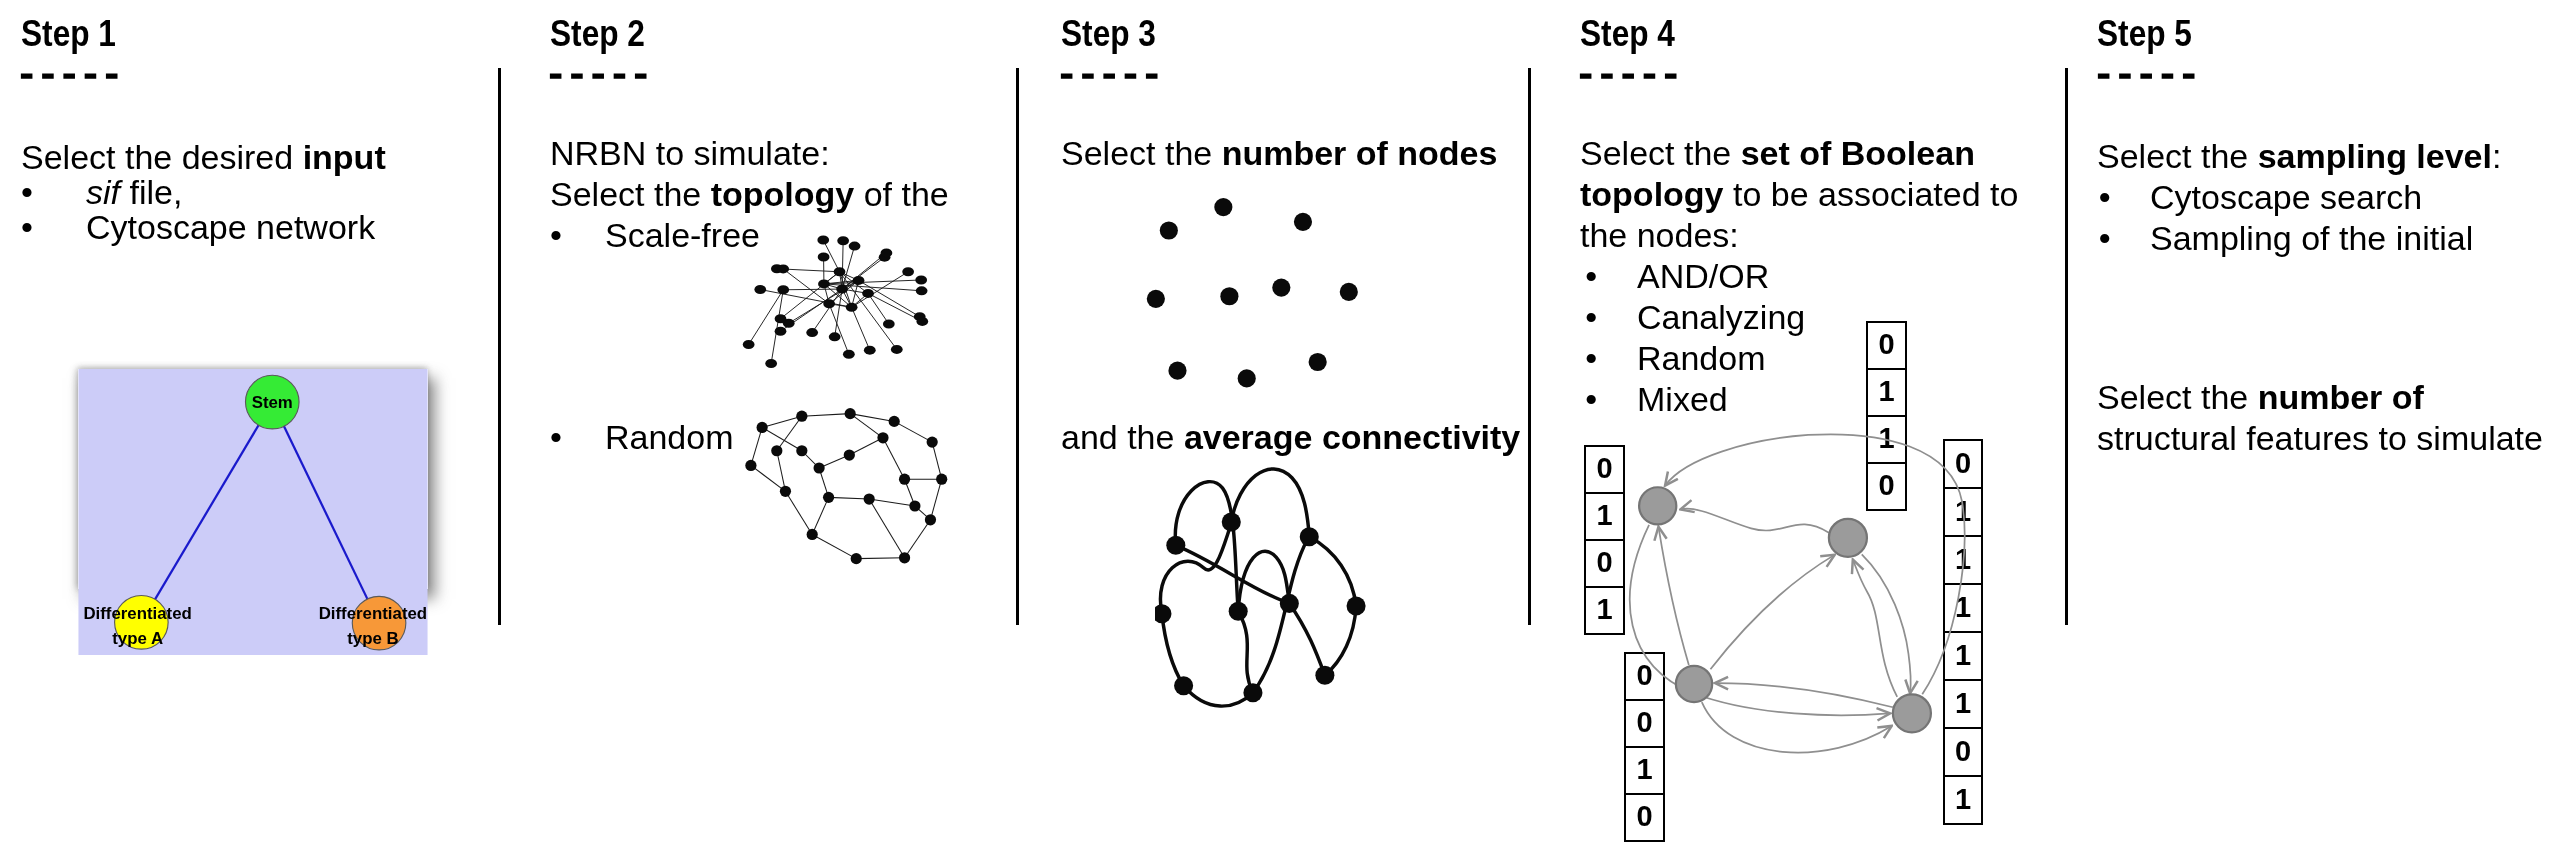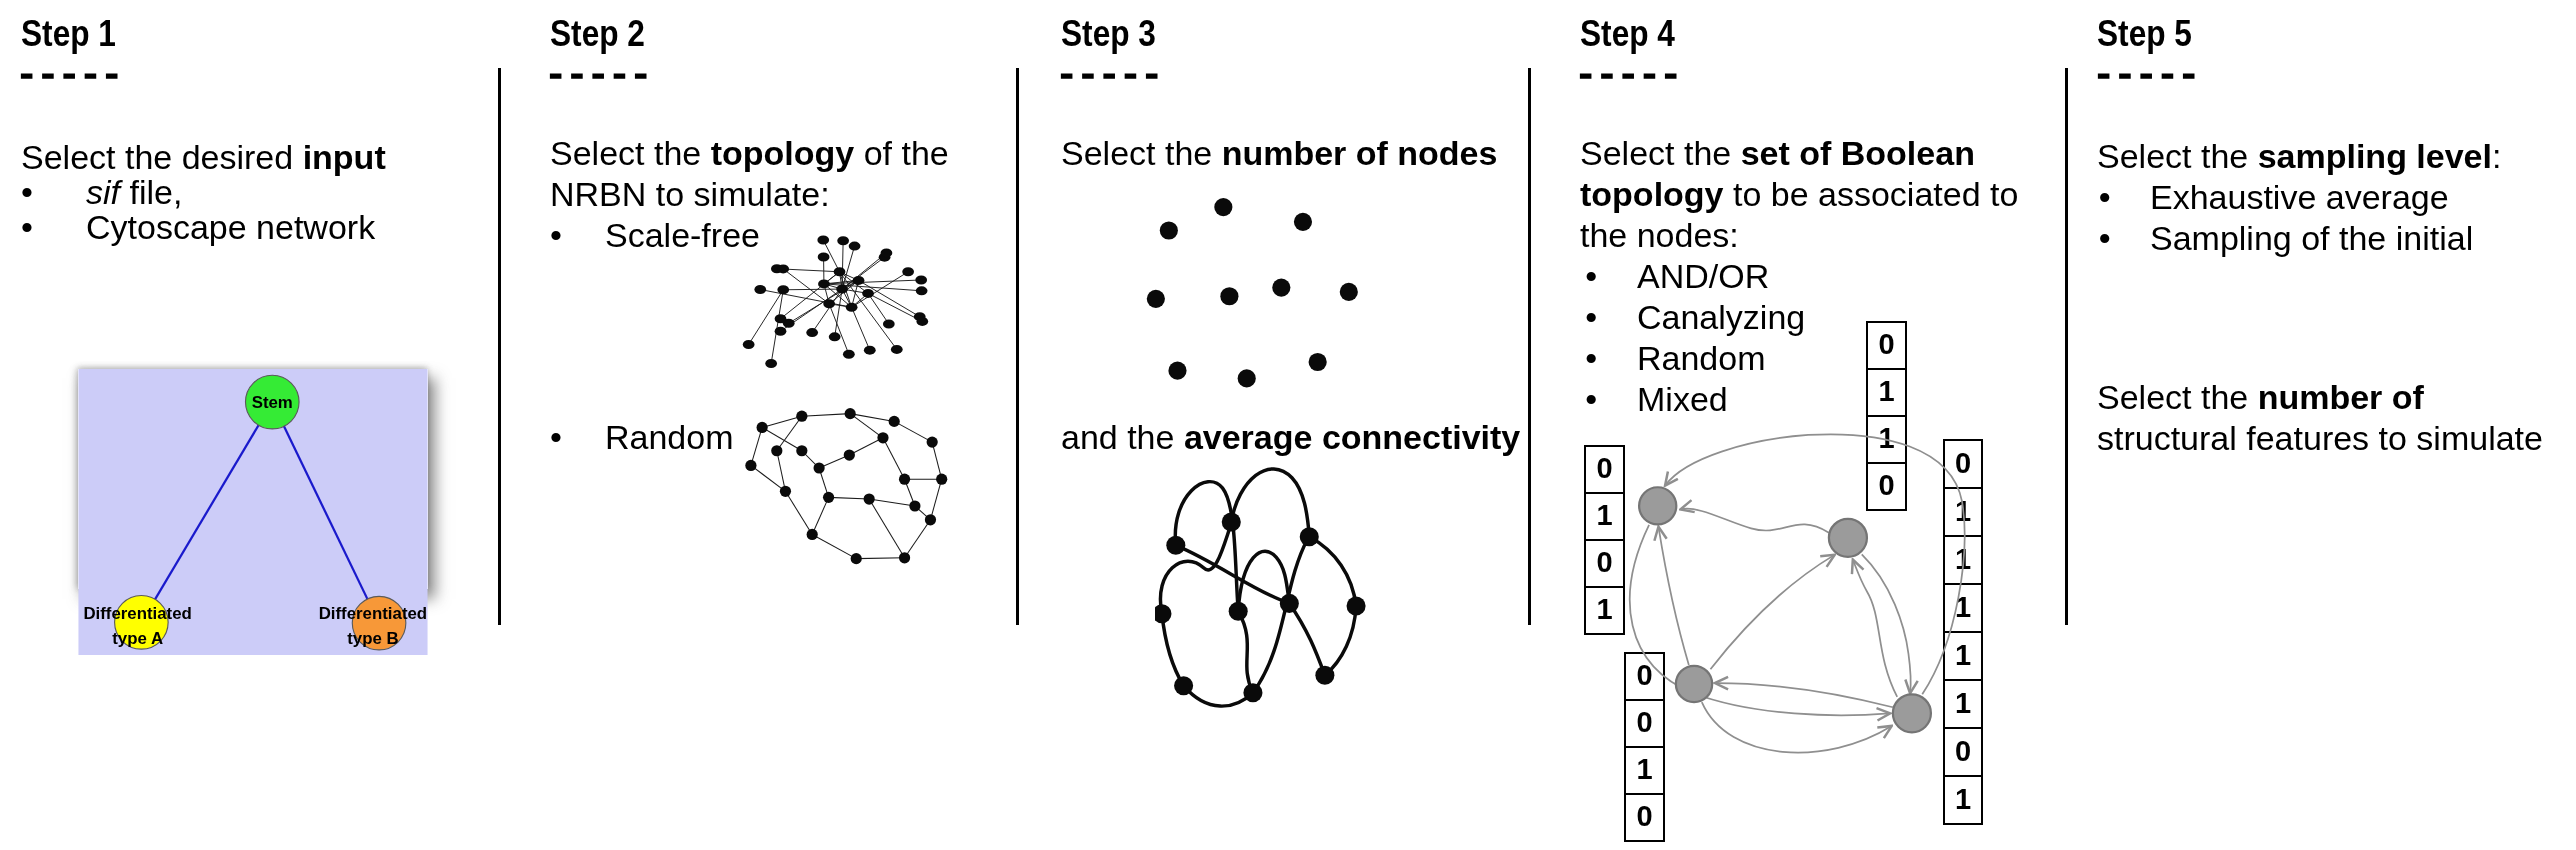--- a/index.html
+++ b/index.html
@@ -60,22 +60,22 @@
     <text x="340.8" y="317.9">type B</text>
   </g>
 </svg>
 </div>
 
 <div class="heading" style="left:550px;top:15px">Step 2</div>
 <svg class="dash-row" style="left:549px;top:71px" width="102" height="10.4" viewBox="0 0 118 12" aria-label="- - - - -">
     <line x1="1" y1="6" x2="117" y2="6" stroke="#000" stroke-width="6" stroke-dasharray="13.4 11.2"></line>
   </svg>
 <div class="body" style="left:550px;top:133px;line-height:41px">
+  <div class="line"><span>NRBN to simulate:</span></div>
   <div class="line"><span>Select the </span><b>topology</b><span> of the</span></div>
-  <div class="line"><span>NRBN to simulate:</span></div>
   <div class="line" style="padding-left:55px"><span class="bullet">•</span><span>Scale-free</span></div>
 </div>
 <div class="body" style="left:550px;top:417px;line-height:41px">
   <div class="line" style="padding-left:55px"><span class="bullet">•</span><span>Random</span></div>
 </div>
 <svg class="abs" style="left:740px;top:218px" width="212" height="156" viewBox="0 0 245 180">
     <g stroke="#1b1b1b" stroke-width="1.1">
       <line x1="118.0" y1="82.0" x2="97.0" y2="76.0"></line>
       <line x1="118.0" y1="82.0" x2="137.0" y2="72.0"></line>
       <line x1="118.0" y1="82.0" x2="129.0" y2="103.0"></line>
@@ -329,20 +329,20 @@
       <circle cx="2210" cy="825" r="22"></circle>
     </g>
   </svg>
 
 <div class="heading" style="left:2097px;top:15px">Step 5</div>
 <svg class="dash-row" style="left:2097px;top:71px" width="102" height="10.4" viewBox="0 0 118 12" aria-label="- - - - -">
     <line x1="1" y1="6" x2="117" y2="6" stroke="#000" stroke-width="6" stroke-dasharray="13.4 11.2"></line>
   </svg>
 <div class="body" style="left:2097px;top:136px;line-height:41px">
   <div class="line"><span>Select the </span><b>sampling level</b><span>:</span></div>
-  <div class="line" style="padding-left:53px"><span class="bullet" style="left:1.7px">•</span><span>Exhaustive average</span></div>
+  <div class="line" style="padding-left:53px"><span class="bullet" style="left:1.7px">•</span><span>Cytoscape search</span></div>
   <div class="line" style="padding-left:53px"><span class="bullet" style="left:1.7px">•</span><span>Sampling of the initial</span></div>
 </div>
 <div class="body" style="left:2097px;top:377px;line-height:41px">
   <div class="line"><span>Select the </span><b>number of</b></div>
   <div class="line"><span>structural features to simulate</span></div>
 </div>
 
 
 </body></html>

